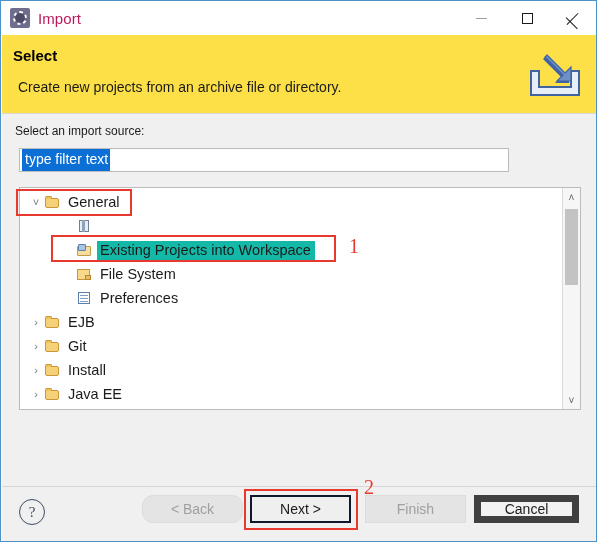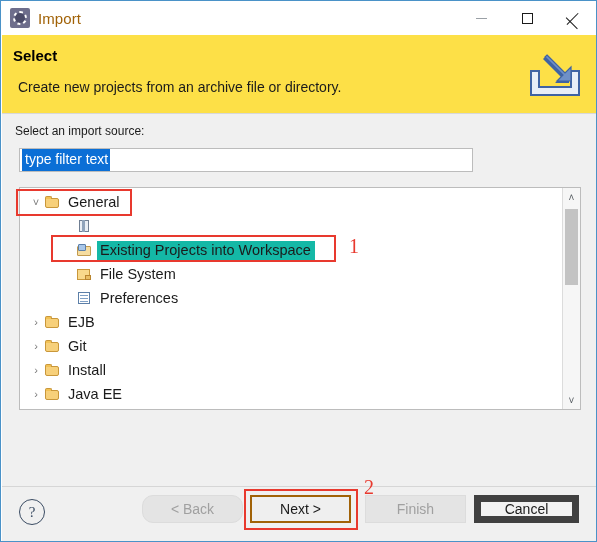--- a/index.html
+++ b/index.html
@@ -55,21 +55,21 @@
   .title-icon::after {
     content: "";
     position: absolute;
     left: 5px; top: 5px;
     width: 10px; height: 10px;
     border-radius: 50%;
     background: #4b4b68;
   }
   .title-text {
     font-size: 15px;
-    color: #a16207;
+    color: #be185d;
     letter-spacing: .1px;
   }
   .win-buttons {
     position: absolute;
     right: 0; top: 0;
     height: 34px;
     display: flex;
     align-items: center;
   }
   .win-btn {
@@ -153,21 +153,21 @@
   }
   .body-label {
     position: absolute;
     left: 13px; top: 10px;
     font-size: 12px;
     color: #1b1b1b;
   }
   .filter-input {
     position: absolute;
     left: 17px; top: 34px;
-    width: 454px;
+    width: 490px;
     height: 24px;
     background: #ffffff;
     border: 1px solid #bcbcbc;
     box-sizing: border-box;
     font-size: 14px;
     padding: 0;
     display: flex;
     align-items: center;
     overflow: hidden;
   }
@@ -385,21 +385,21 @@
     background: #e1e1e1;
     border: 1px solid #cfcfcf;
     color: #1b1b1b;
   }
   .btn.disabled {
     color: #a0a0a0;
     background: #e4e4e4;
     border-color: #dcdcdc;
   }
   #btn-back   { left: 141px; width: 101px; border-radius: 11px; }
-  #btn-next   { left: 249px; width: 101px; background:#efefef; border:2px solid #a16207; }
+  #btn-next   { left: 249px; width: 101px; background:#efefef; border:2px solid #0f172a; }
   #btn-finish { left: 364px; width: 101px; }
   #btn-cancel { left: 473px; width: 105px; background:#f2f2f2; border:7px solid #404040; }
 
   
   .anno-box {
     position: absolute;
     border: 2px solid #e8392e;
     box-sizing: border-box;
     pointer-events: none;
   }

